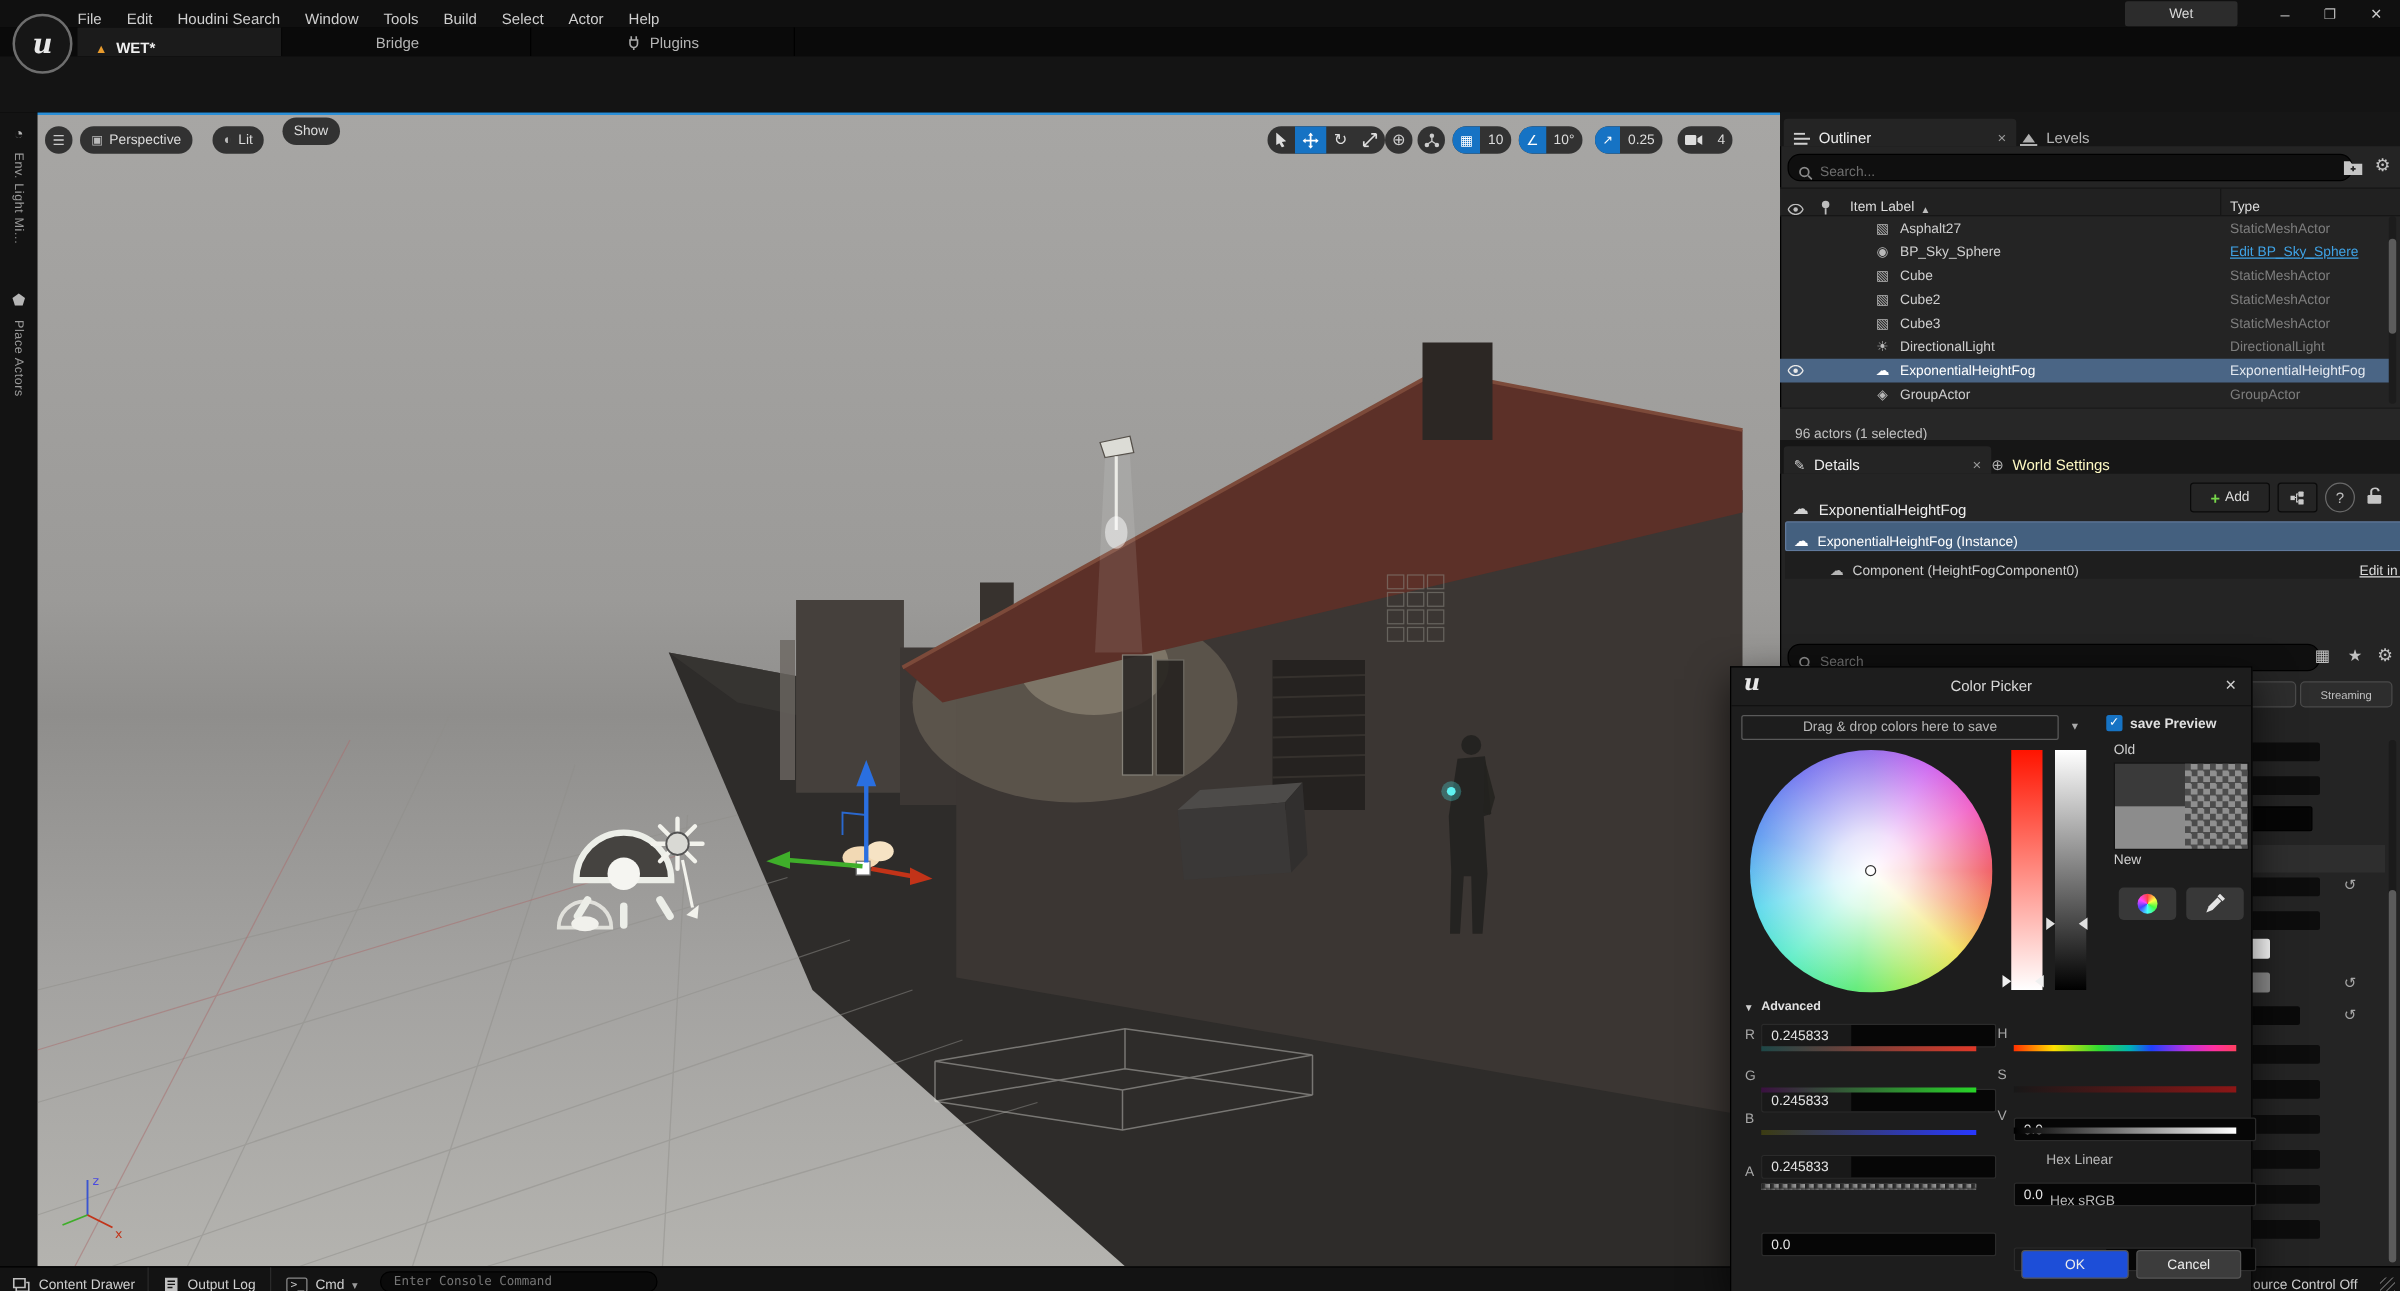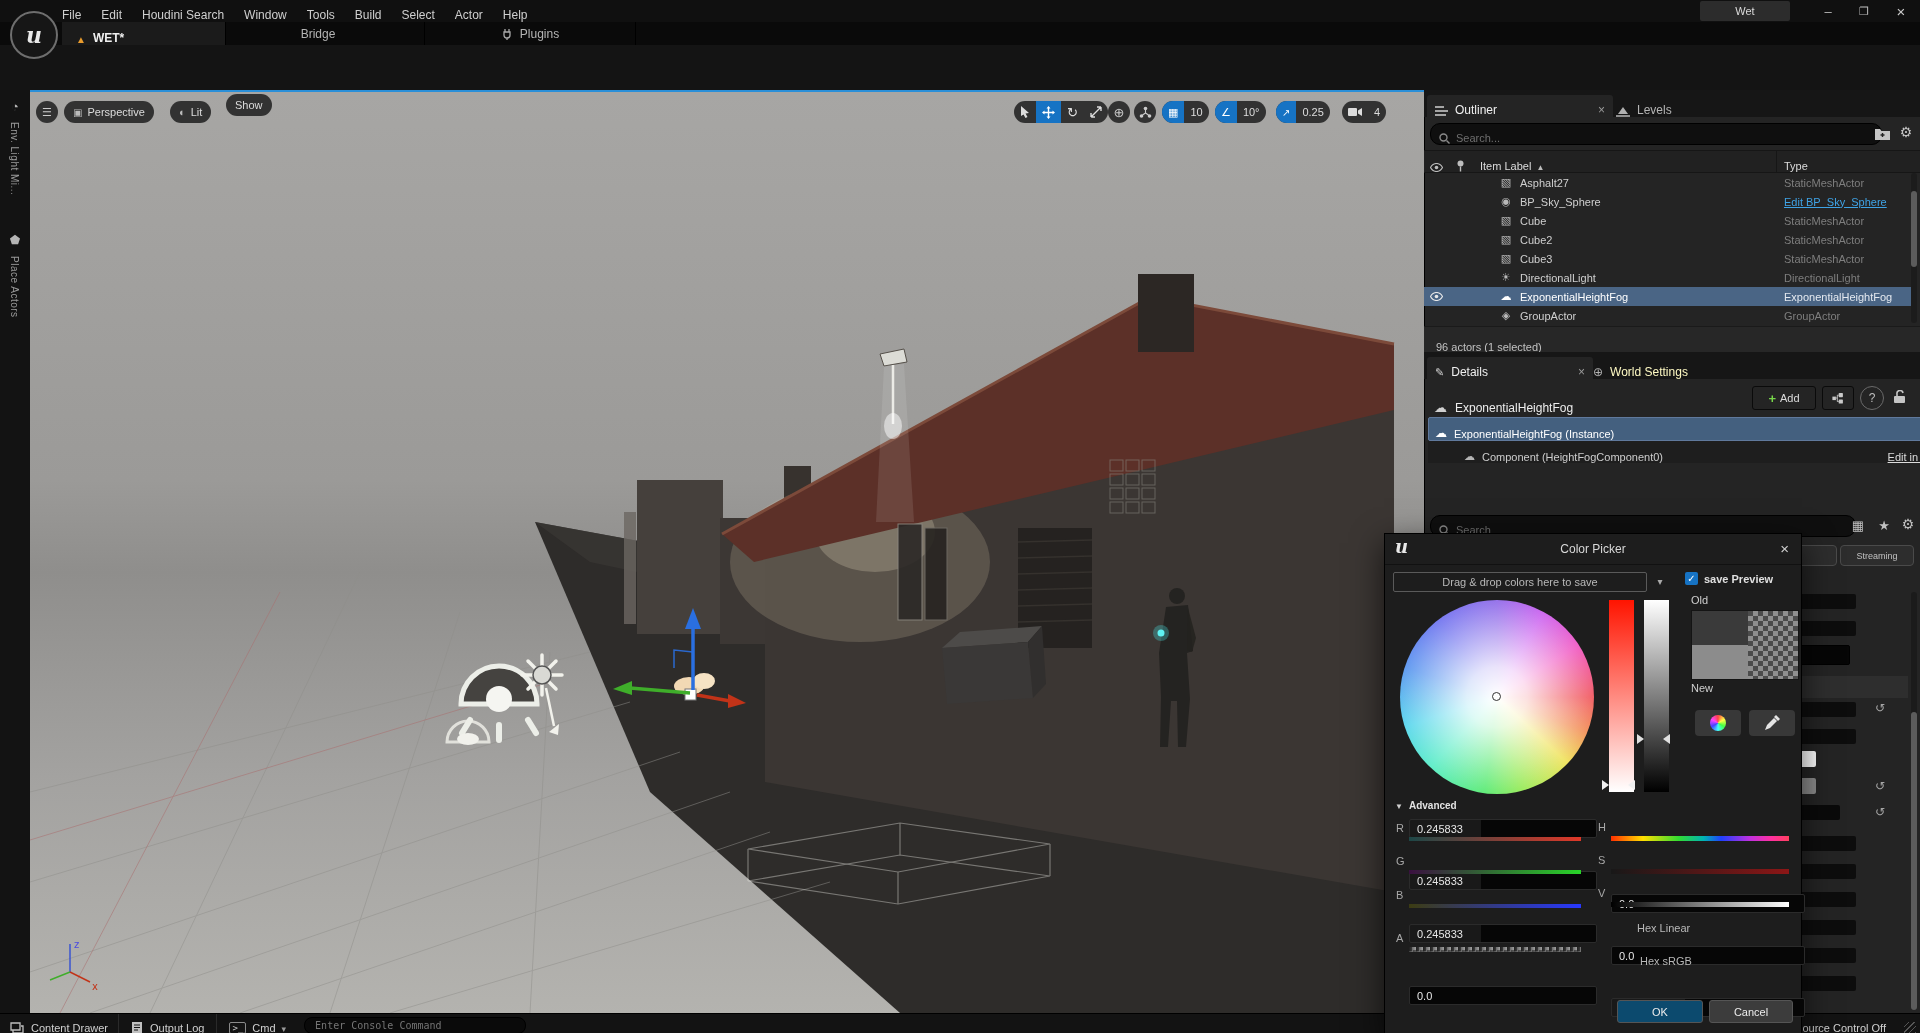--- a/index.html
+++ b/index.html
@@ -677,21 +677,21 @@
   <div class="abs field" style="left:226px;top:350px;width:178px;height:17px">
       <span class="fill" style="width:38%"></span>
       <span style="position:relative">0.245833</span>
     </div>
   <div class="abs" style="left:226px;top:368px;width:178px;height:5px;background:linear-gradient(90deg,#000,#fff)"></div>
 
   <span style="position:absolute;left:252px;top:388px;font-size:11px;color:#b8b8b8">Hex Linear</span>
 
   <span style="position:absolute;left:255px;top:421px;font-size:11px;color:#b8b8b8">Hex sRGB</span>
 
-  <div class="abs fc" style="left:232px;top:466px;width:84px;height:21px;background:#0c4a6e;border:1px solid #555;border-radius:3px">
+  <div class="abs fc" style="left:232px;top:466px;width:84px;height:21px;background:#1d4ed8;border:1px solid #555;border-radius:3px">
     <span style="font-size:11px;color:#ececec">OK</span>
   </div>
   <div class="abs fc" style="left:324px;top:466px;width:82px;height:21px;background:#3c3c3c;border:1px solid #555;border-radius:3px">
     <span style="font-size:11px;color:#ececec">Cancel</span>
   </div>
 </div>
 
 <div class="abs f" style="left:0;top:1013px;width:1920px;height:20px;background:#131313;border-top:1px solid #000">
   <div class="f" style="padding:0 10px;gap:7px;height:20px">
     <svg width="14" height="12" viewBox="0 0 14 12">

